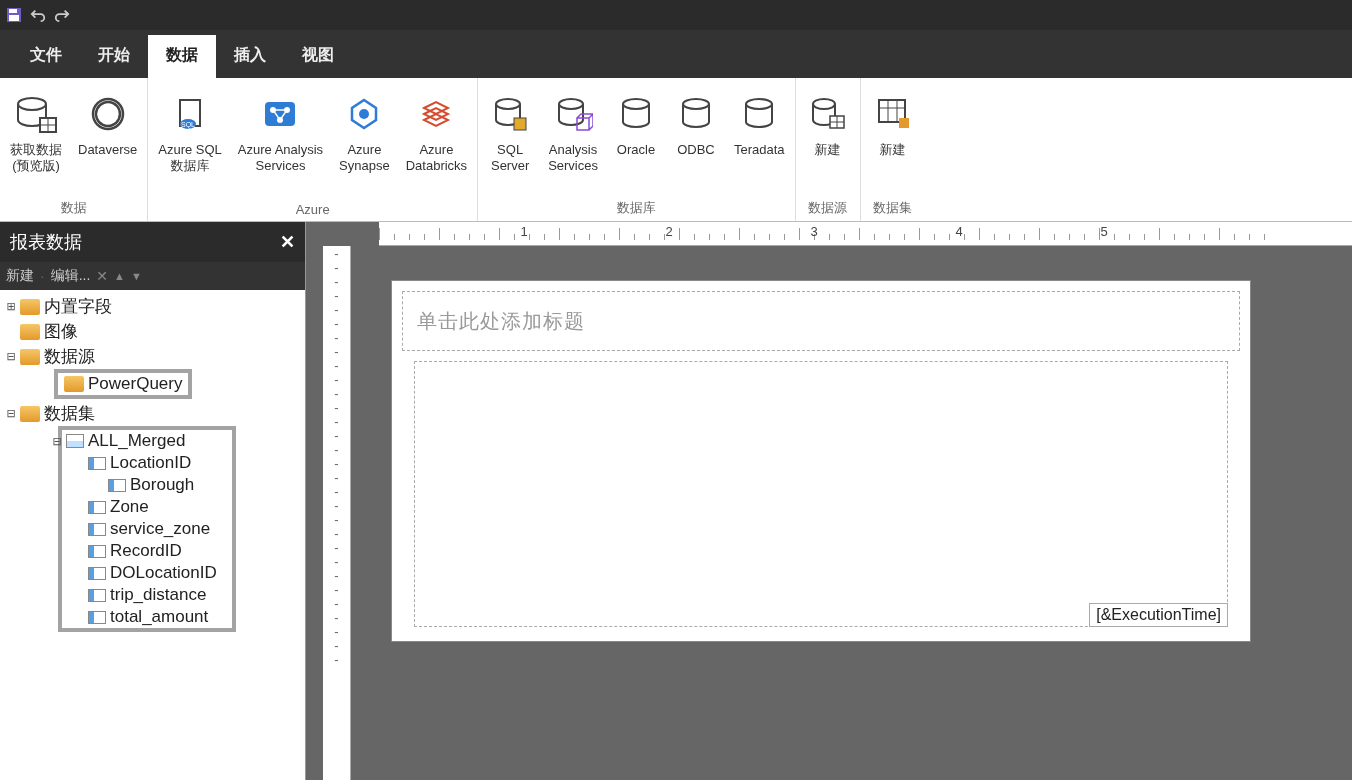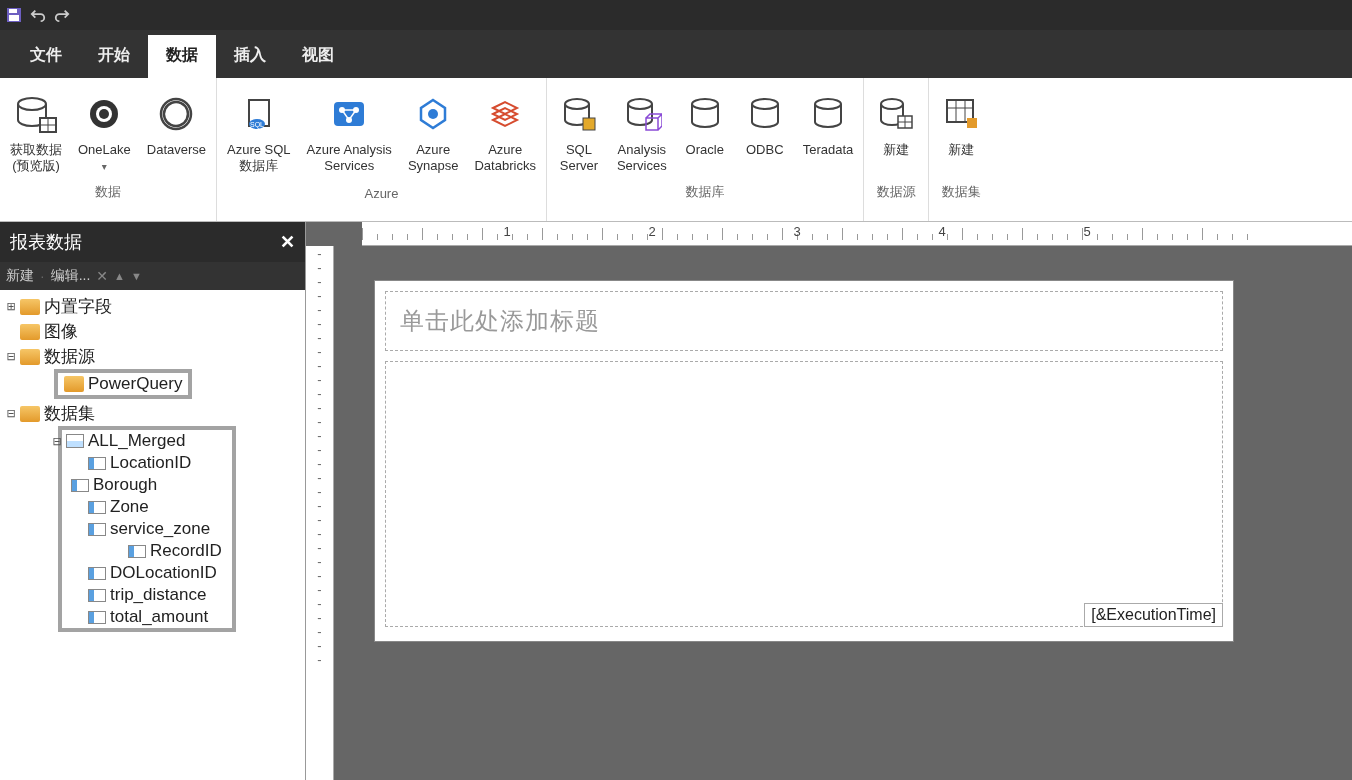--- a/index.html
+++ b/index.html
@@ -6,28 +6,28 @@
 body { width: 1352px; height: 780px; background: #666; overflow: hidden; }
 
 .titlebar { height: 30px; background: #2b2b2b; display: flex; align-items: center; padding-left: 6px; gap: 8px; }
 .titlebar .qat-btn { width: 16px; height: 16px; display: flex; align-items: center; justify-content: center; color: #ddd; }
 
 .tabrow { height: 48px; background: #333; display: flex; align-items: flex-end; padding-left: 12px; font-weight: bold; }
 .tab { padding: 10px 18px 12px; color: #eee; font-size: 16px; cursor: pointer; }
 .tab.active { background: #fff; color: #222; }
 
 .ribbon { height: 144px; background: #fff; display: flex; border-bottom: 1px solid #bbb; }
-.ribbon-group { display: flex; flex-direction: column; align-items: center; border-right: 1px solid #ddd; padding: 4px 2px 16px; }
+.ribbon-group { display: flex; flex-direction: column; align-items: center; border-right: 1px solid #ddd; padding: 4px 2px 0; }
 .ribbon-group .items { display: flex; flex: 1; align-items: flex-start; }
 .ribbon-btn { display: flex; flex-direction: column; align-items: center; justify-content: flex-start; padding: 4px 8px; cursor: pointer; min-width: 60px; }
 .ribbon-btn .icon-slot { height: 56px; display: flex; align-items: center; justify-content: center; }
 .ribbon-btn .label { font-size: 13px; color: #333; text-align: center; line-height: 1.25; white-space: pre-line; }
 .ribbon-group .group-label { font-size: 13px; color: #666; padding: 2px 0 4px; }
 
-.workspace { position: absolute; top: 222px; left: 0; right: 0; bottom: 0; display: flex; }
+.workspace { position: absolute; top: 222px; left: 0; right: 0; bottom: 0; display: flex; gap: 17px; }
 
 .sidepanel { width: 306px; background: #fff; display: flex; flex-direction: column; border-right: 1px solid #999; }
 .sidepanel .panel-title { height: 40px; background: #2b2b2b; color: #fff; display: flex; align-items: center; justify-content: space-between; padding: 0 10px; font-size: 18px; }
 .sidepanel .panel-title .close { cursor: pointer; font-weight: bold; font-size: 18px; }
 .sidepanel .panel-toolbar { height: 28px; background: #333; color: #ccc; display: flex; align-items: center; gap: 6px; padding: 0 6px; font-size: 14px; }
 .sidepanel .panel-toolbar .divider { color: #666; }
 .tree { flex: 1; background: #fff; color: #222; font-size: 17px; padding: 4px 0; user-select: none; }
 .tree-item { display: flex; align-items: center; padding: 1px 4px; white-space: nowrap; }
 .tree-item .twist { width: 14px; text-align: center; font-size: 11px; color: #555; margin-right: 2px; }
 .tree-item .icon { width: 20px; height: 16px; display: inline-flex; align-items: center; justify-content: center; margin-right: 4px; }
@@ -40,22 +40,22 @@
 .canvas-area { flex: 1; background: #666; position: relative; }
 .hruler { position: absolute; left: 56px; right: 0; top: 0; height: 24px; background: #fff; border-bottom: 1px solid #aaa; font-size: 12px; color: #444; overflow:hidden; }
 .hruler .ticks { position:relative; height:100%; }
 .hruler .tick { position:absolute; top:0; height:100%; width:1px; background:#999; }
 .hruler .num { position:absolute; top:2px; font-size:13px; color:#444; transform:translateX(-50%); }
 .vruler { position: absolute; left: 0; top: 24px; bottom: 0; width: 28px; background: #fff; border-right: 1px solid #aaa; }
 .vruler .dash { height:14px; border-bottom:1px solid transparent; text-align:center; color:#666; font-size:13px; }
 
 .page-host { position: absolute; left: 56px; top: 46px; right: 0; bottom: 0; overflow: auto; }
 .page { margin: 12px; width: 860px; background: #fff; border: 1px solid #888; }
-.title-box { margin: 10px; height: 60px; border: 1px dashed #aaa; display:flex; align-items:center; padding-left: 14px; color: #999; font-size: 24px; letter-spacing: 1px; }
-.body-box { margin: 0 10px 14px; height: 266px; border: 1px dashed #aaa; position: relative; }
+.title-box { margin: 10px; height: 60px; border: 1px dashed #aaa; display:flex; align-items:center; padding-left: 14px; color: #999; font-size: 20px; letter-spacing: 1px; }
+.body-box { margin: 0 22px 14px; height: 266px; border: 1px dashed #aaa; position: relative; }
 .exec-time { position:absolute; right:-1px; bottom:-1px; border:1px solid #aaa; padding: 2px 6px; font-size: 16px; color:#222; background:#fff; }
 
 svg { display:block; }
 </style>
 </head>
 <body>
 
 <div class="titlebar">
   <span class="qat-btn">
     <svg width="16" height="16" viewBox="0 0 16 16">
@@ -95,30 +95,20 @@
               <rect x="26" y="24" width="16" height="14" fill="#fff" stroke="#444" stroke-width="2"></rect>
               <path d="M26 31 H42 M34 24 V38" stroke="#444" stroke-width="1"></path>
             </svg>
           </div>
         <div class="label">获取数据
 (预览版)</div>
       </div>
       <div class="ribbon-btn">
         <div class="icon-slot">
             <svg width="40" height="40">
-              <circle cx="20" cy="20" r="14" fill="#333"></circle>
-              <circle cx="20" cy="20" r="8" fill="#fff"></circle>
-              <circle cx="20" cy="20" r="5" fill="#333"></circle>
-            </svg>
-          </div>
-        <div class="label"><span>OneLake</span><br><span style="color:#666;font-size:10px">▾</span></div>
-      </div>
-      <div class="ribbon-btn">
-        <div class="icon-slot">
-            <svg width="40" height="40">
               <circle cx="20" cy="20" r="15" fill="none" stroke="#444" stroke-width="2.5"></circle>
               <path d="M8 20 A12 12 0 0 1 32 20 A12 12 0 0 1 8 20" fill="none" stroke="#444" stroke-width="2.5" transform="rotate(25 20 20)"></path>
             </svg>
           </div>
         <div class="label">Dataverse</div>
       </div>
     </div>
     <div class="group-label">数据</div>
   </div>
 
@@ -305,33 +295,33 @@
         <div class="tree-item">
             <span class="twist" style="margin-left:-16px">⊟</span>
             <span class="icon table"></span>
             <span>ALL_Merged</span>
           </div>
         <div id="fields-host">
             <div class="tree-item" style="padding-left: 26px;">
               <span class="icon field"></span>
               <span>LocationID</span>
             </div>
-            <div class="tree-item" style="padding-left: 9px;">
+            <div class="tree-item" style="padding-left: 30px; margin-left: 16px;">
               <span class="icon field"></span>
               <span>Borough</span>
             </div>
             <div class="tree-item" style="padding-left: 26px;">
               <span class="icon field"></span>
               <span>Zone</span>
             </div>
             <div class="tree-item" style="padding-left: 26px;">
               <span class="icon field"></span>
               <span>service_zone</span>
             </div>
-            <div class="tree-item" style="padding-left: 26px; margin-left: 40px;">
+            <div class="tree-item" style="padding-left: 26px;">
               <span class="icon field"></span>
               <span>RecordID</span>
             </div>
             <div class="tree-item" style="padding-left: 26px;">
               <span class="icon field"></span>
               <span>DOLocationID</span>
             </div>
             <div class="tree-item" style="padding-left: 26px;">
               <span class="icon field"></span>
               <span>trip_distance</span>

